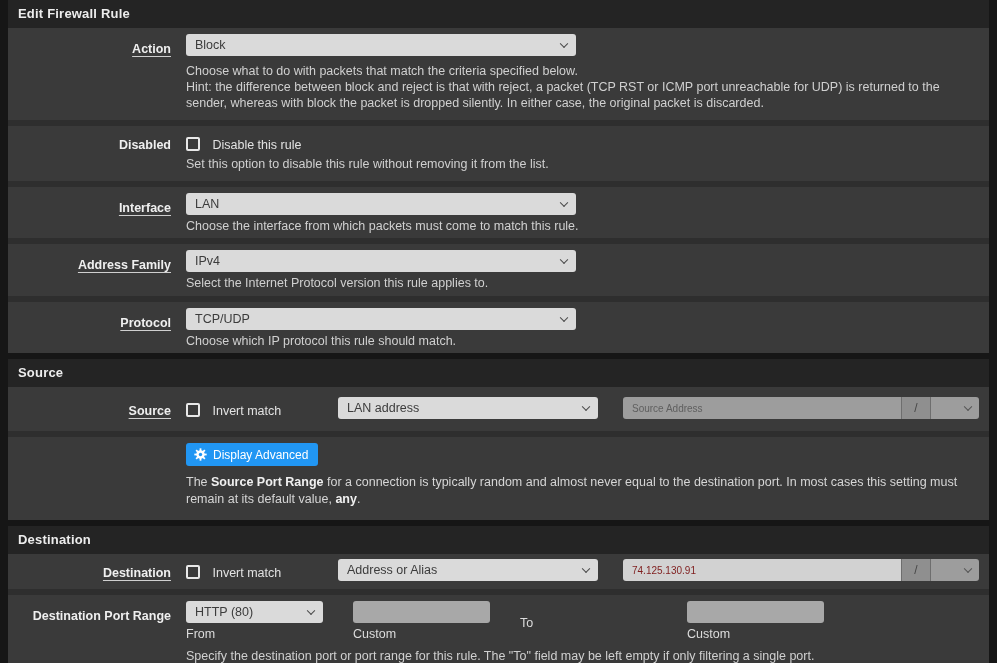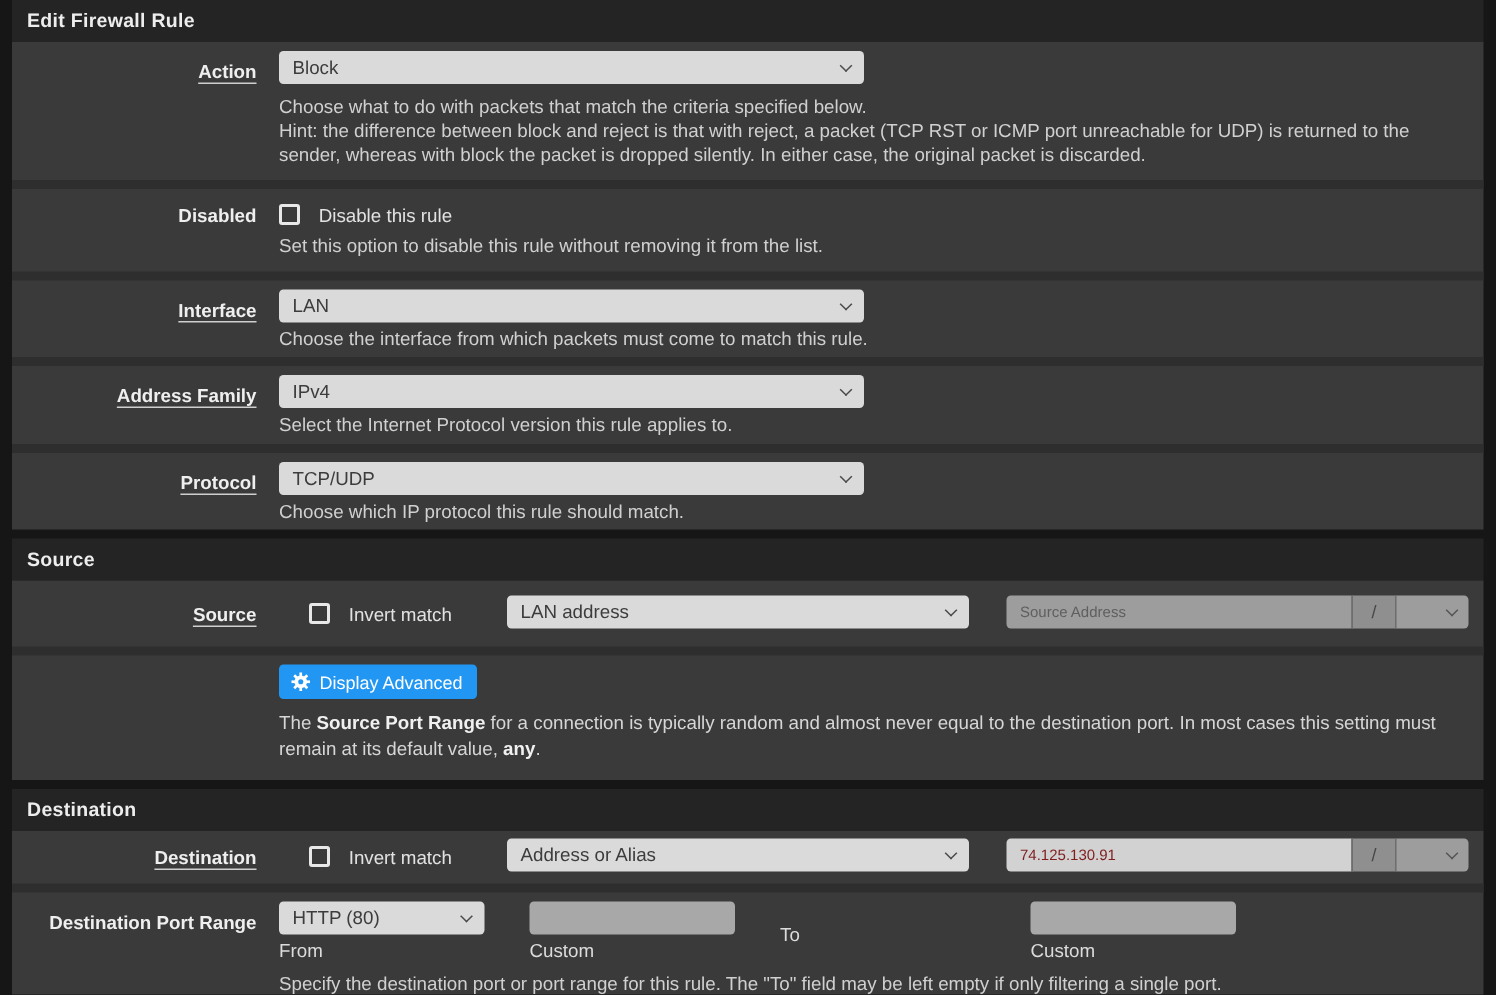--- a/index.html
+++ b/index.html
@@ -45,34 +45,34 @@
     display: flex; align-items: center; padding: 0 24px 0 9px;
     cursor: default; white-space: nowrap; overflow: hidden;
   }
   .select .chev, .gsel .chev {
     position: absolute; right: 9px; top: 50%;
     width: 6px; height: 6px;
     border-right: 1.5px solid #4a4a4a; border-bottom: 1.5px solid #4a4a4a;
     transform: translateY(-70%) rotate(45deg);
   }
   .w390 { width: 390px; }
-  .w308 { width: 308px; flex: none; text-align: center; }
+  .w308 { width: 260px; flex: none; text-align: center; }
   .help { margin-top: 4px; font-size: 12.5px; line-height: 15.5px; color: #d0d0d0; }
   .help-action { margin-top: 7px; line-height: 16px; }
 
   .cb {
     display: inline-block; width: 14px; height: 14px;
     border: 2px solid #e8e8e8; border-radius: 2px; background: #3a3a3a;
     vertical-align: -2px; margin-right: 8px; cursor: pointer;
   }
   .cb-label { font-size: 12.5px; color: #e2e2e2; }
   .check-line { padding-top: 2px; }
 
   .flex-line { display: flex; align-items: flex-start; }
-  .invert-col { width: 132px; flex: none; padding-top: 4px; margin-left: 20px; }
+  .invert-col { width: 152px; flex: none; padding-top: 4px; }
   .gap25 { margin-left: 25px; }
 
   .group { display: flex; flex: 1; height: 22px; min-width: 0; }
   .group .addr {
     flex: 1; min-width: 0; border: none; outline: none;
     font-family: "Liberation Sans", sans-serif; font-size: 10px;
     padding: 0 9px; border-radius: 3px 0 0 3px; height: 22px;
   }
   .addr.disabled { background: #9d9d9d; color: #5f5f5f; }
   .addr.disabled::placeholder { color: #5f5f5f; opacity: 1; }

